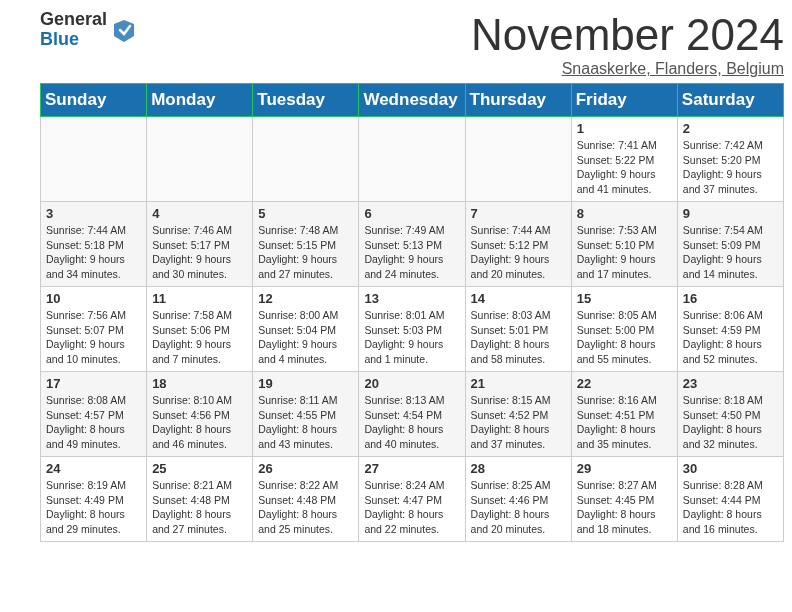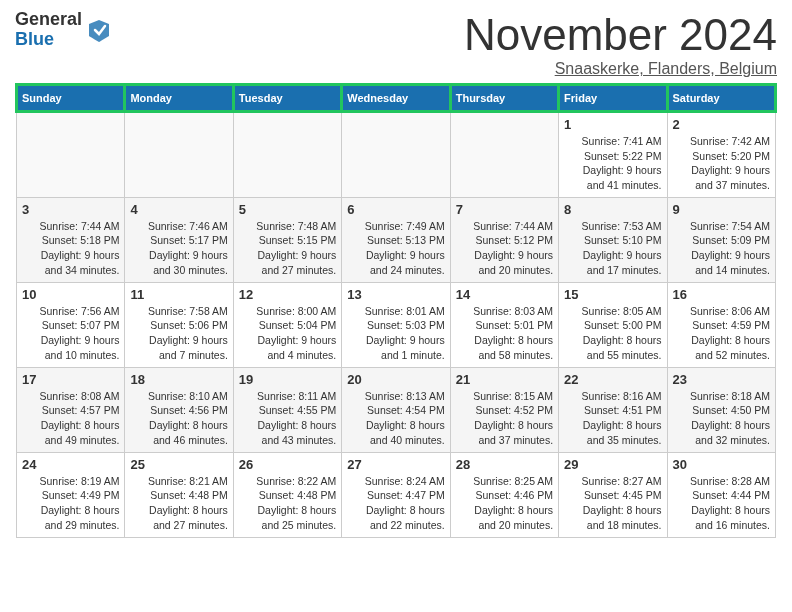--- a/index.html
+++ b/index.html
@@ -1,41 +1,41 @@
 <!DOCTYPE html>
 <html><head>
   <meta charset="utf-8">
   <style>
     * { box-sizing: border-box; margin: 0; padding: 0; }
     body { font-family: Arial, sans-serif; background: #fff; width: 792px; min-height: 612px; }
     
-    .container { padding: 10px 15px; }
+    .container { padding: 10px 8px; margin-left: 32px; }
     
     .header-row { display: flex; justify-content: space-between; align-items: flex-start; margin-bottom: 5px; }
     
     .logo { display: flex; align-items: center; }
     .logo-text { display: flex; flex-direction: column; line-height: 1.1; }
     .logo-general { font-size: 18px; font-weight: bold; color: #333; }
     .logo-blue { font-size: 18px; font-weight: bold; color: #1a6faf; }
     .logo-icon { width: 28px; height: 28px; margin-left: 3px; }
     
     .title-block { text-align: right; }
     .calendar-title { font-size: 44px; font-weight: normal; color: #333; }
     .calendar-subtitle { font-size: 16px; color: #555; text-decoration: underline; }
     
     .calendar-table { width: 100%; border-collapse: collapse; table-layout: fixed; }
     
     .calendar-table th {
       background-color: #1a6faf;
       color: #fff;
       padding: 6px 4px;
-      font-size: 11px;
+      font-size: 17px;
       font-weight: bold;
       text-align: left;
-      border: 3px solid #22c55e;
+      border: 1px solid #22c55e;
     }
     
     .calendar-table td {
       border: 1px solid #ccc;
       vertical-align: top;
       padding: 4px 5px;
       height: 85px;
       font-size: 11px;
       background: #fff;
     }
@@ -49,21 +49,20 @@
       font-weight: bold;
       color: #333;
       display: block;
       margin-bottom: 2px;
     }
     
     .day-info {
       font-size: 10.5px;
       color: #333;
       line-height: 1.4;
-      text-align: right;
     }
     
     .empty-cell { background: #f9f9f9 !important; }
   </style>
 </head>
 <body>
 
 <div class="container">
   <div class="header-row">
     <div class="logo">

